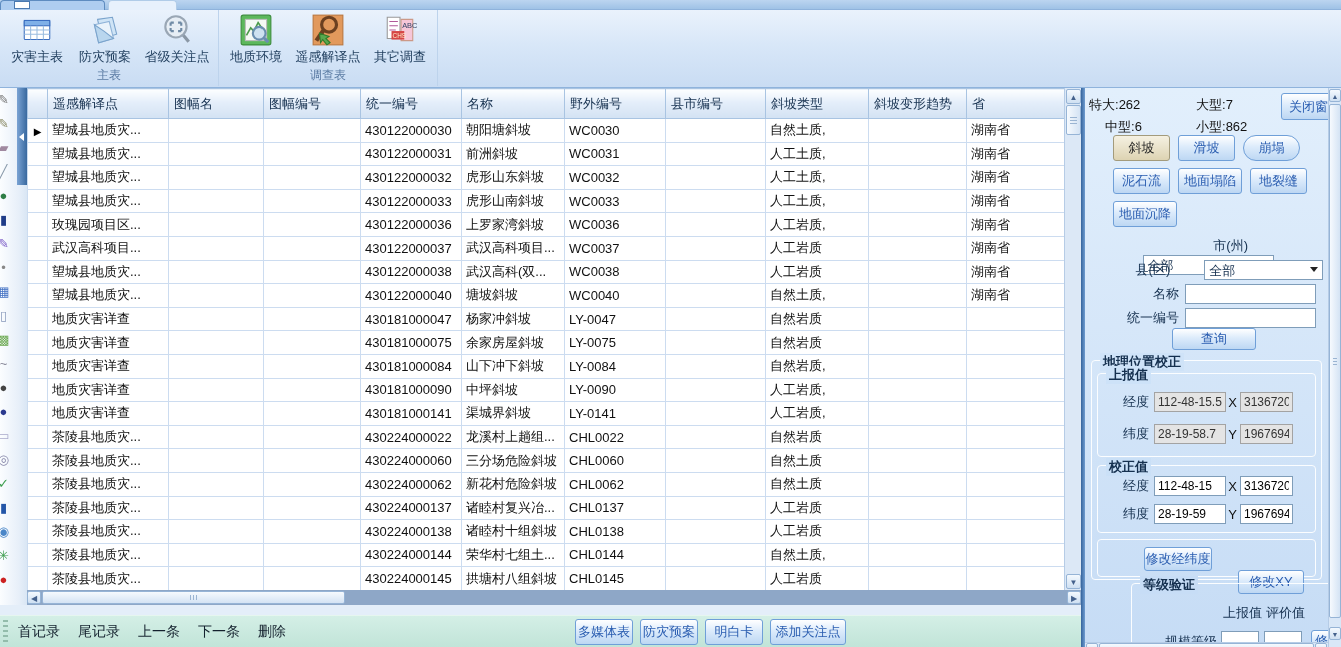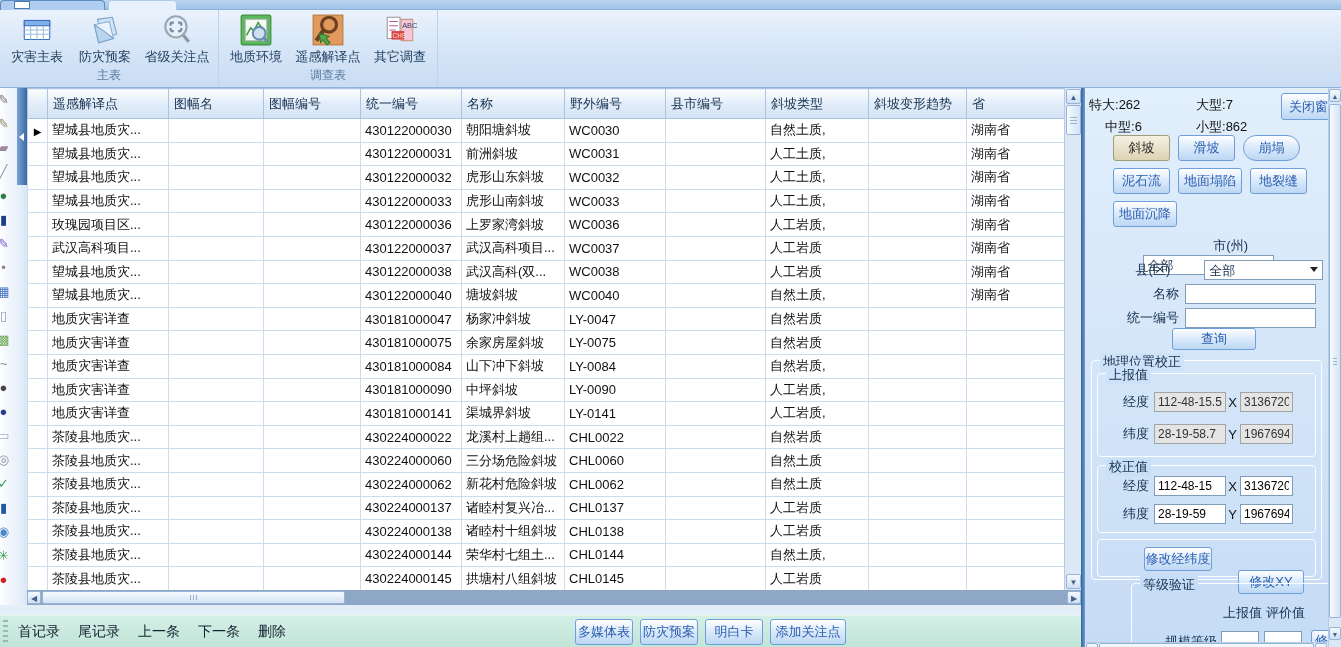--- a/index.html
+++ b/index.html
@@ -78,21 +78,21 @@
   .frow { position:absolute; left:8px; width:230px; height:20px; display:flex; align-items:center; }
   .flabel { width:92px; text-align:right; padding-right:6px; color:#15304f; white-space:nowrap; }
   .dropdown { position:relative; width:131px; height:20px; background:#fff; border:1px solid #7f9db9; padding:1px 4px; cursor:pointer; }
   .dropdown .arr { position:absolute; right:4px; top:6px; width:0; height:0;
     border-left:4px solid transparent; border-right:4px solid transparent; border-top:5px solid #222; }
   .txt { height:20px; background:#fff; border:1px solid #7f9db9; font-size:12px; padding:0 3px; font-family:inherit; }
   .txt-form { width:131px; }
   .query-btn { position:absolute; left:87px; top:240px; width:84px; height:22px; line-height:20px; }
 
   .groupbox { position:absolute; border:1px solid #fbfdff; border-radius:4px; }
-  .legend { position:absolute; top:-8px; left:8px; padding:0 3px; font-size:13px; color:#15304f; white-space:nowrap; }
+  .legend { position:absolute; top:-8px; left:8px; padding:0 3px; font-size:13px; color:#15304f; white-space:nowrap;font-weight:bold; }
   .crow { position:absolute; left:0; width:100%; display:flex; align-items:center; }
   .clabel { width:56px; text-align:right; padding-right:5px; white-space:nowrap; }
   .xylabel { width:14px; text-align:right; padding-right:3px; color:#111; }
   .coord { width:72px; }
   .coord-xy { width:53px; }
   .dis { background:#e4e4e4; border:1px solid #a3a3a3; color:#333; }
 
   .panel .vscroll2 { position:absolute; left:243px; top:0; width:13px; height:559px; background:#d9e7f7; border-left:1px solid #b6cce6; z-index:5; }
   .panel .hscroll2 { position:absolute; left:0; top:554px; width:243px; height:13px; background:#d9e7f7; border-top:1px solid #b6cce6; z-index:5; }
 

